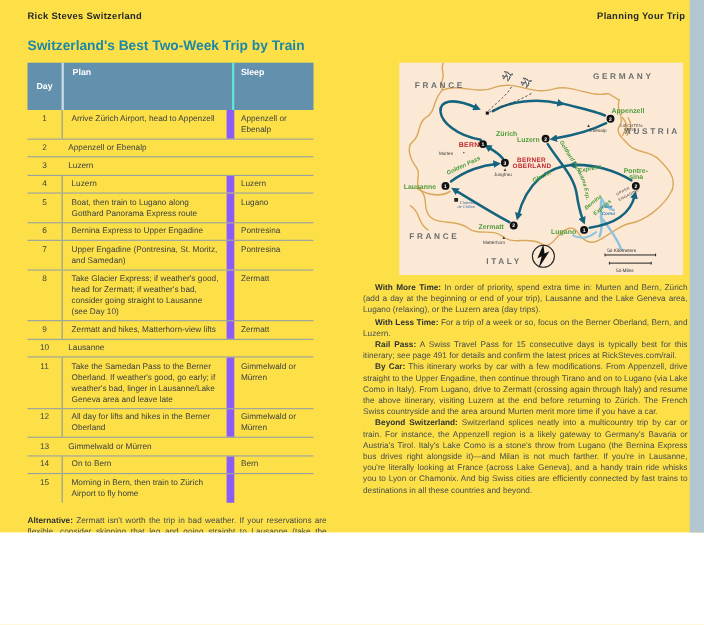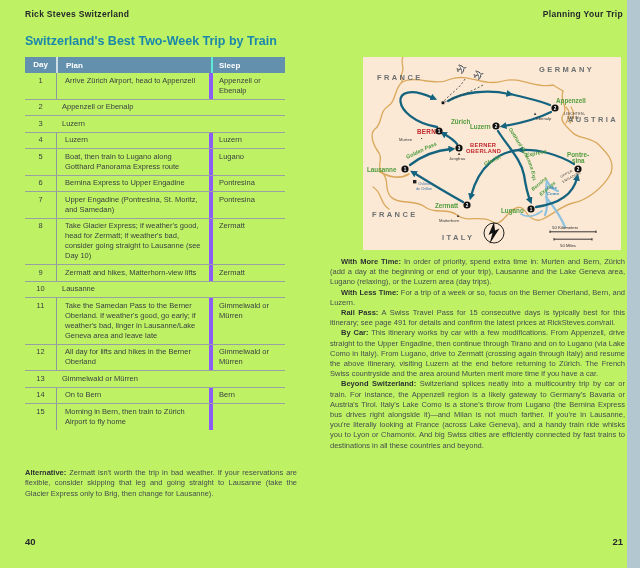--- a/index.html
+++ b/index.html
@@ -1,35 +1,35 @@
 <!DOCTYPE html>
 <html><head>
 <meta charset="utf-8">
 <style>
   html,body{margin:0;padding:0;}
-  .spread{position:relative;width:640px;height:568px;background:#bef264;font-family:"Liberation Sans",sans-serif;overflow:hidden;}
+  .spread{position:relative;width:640px;height:484px;background:#fde047;font-family:"Liberation Sans",sans-serif;overflow:hidden;}
   .page-edge{position:absolute;top:0;right:0;width:13px;height:568px;background:#b3c7d0;}
   .running-head{position:absolute;top:9px;font-size:8.5px;font-weight:bold;color:#26282a;letter-spacing:.3px;}
   .rh-left{left:25px;}
   .rh-right{right:17px;}
   .page-num{position:absolute;font-size:9.5px;font-weight:bold;color:#26282a;top:536px;}
   .pn-left{left:25px;}
   .pn-right{right:17px;}
   .chapter-title{position:absolute;left:25px;top:34px;font-size:12.5px;font-weight:bold;color:#1b87ab;}
   
   .trip-table{position:absolute;left:25px;top:57px;width:260px;font-size:7.5px;color:#3a3f41;}
   .thead,.trow{display:grid;grid-template-columns:31px 157px 72px;}
   .thead{background:#6390ac;color:#ffffff;font-weight:bold;font-size:8px;}
-  .thead .h1{text-align:center;padding:3px 0;}
+  .thead .h1{text-align:center;padding:17px 0;}
   .thead .h2{padding:3.5px 6px 3.5px 8px;border-left:2px solid #cddfe6;border-right:2px solid #5eead4;}
   .thead .h3{padding:3.5px 0 3.5px 6px;}
   .trow{border-bottom:1px solid #97a1a4;line-height:10px;}
   .trow:last-child{border-bottom:none;}
   .trow .c1{text-align:center;padding:2.5px 0 3px 0;}
-  .trow .c2{padding:2.5px 6px 3px 8px;border-left:1px solid #8c999d;border-right:4px solid #8b5cf6;}
+  .trow .c2{padding:2.5px 6px 3px 8px;border-left:1px solid #8c999d;border-right:7px solid #8b5cf6;}
   .trow .c3{padding:2.5px 0 3px 6px;}
   
   .alt-note{position:absolute;left:25px;top:468px;width:272px;font-size:7.5px;line-height:10.3px;color:#474c4e;text-align:justify;}
   .alt-note b{color:#2e3133;}
   .body-text{position:absolute;left:330px;top:257px;width:295px;font-size:7.5px;line-height:10.2px;color:#474c4e;text-align:justify;}
   .body-text p{margin:0;text-indent:11px;}
   .body-text b{color:#2e3133;}
   
   .map{position:absolute;left:363px;top:57px;width:258px;height:193px;background:#fce9d5;}
   .map svg{display:block;}

